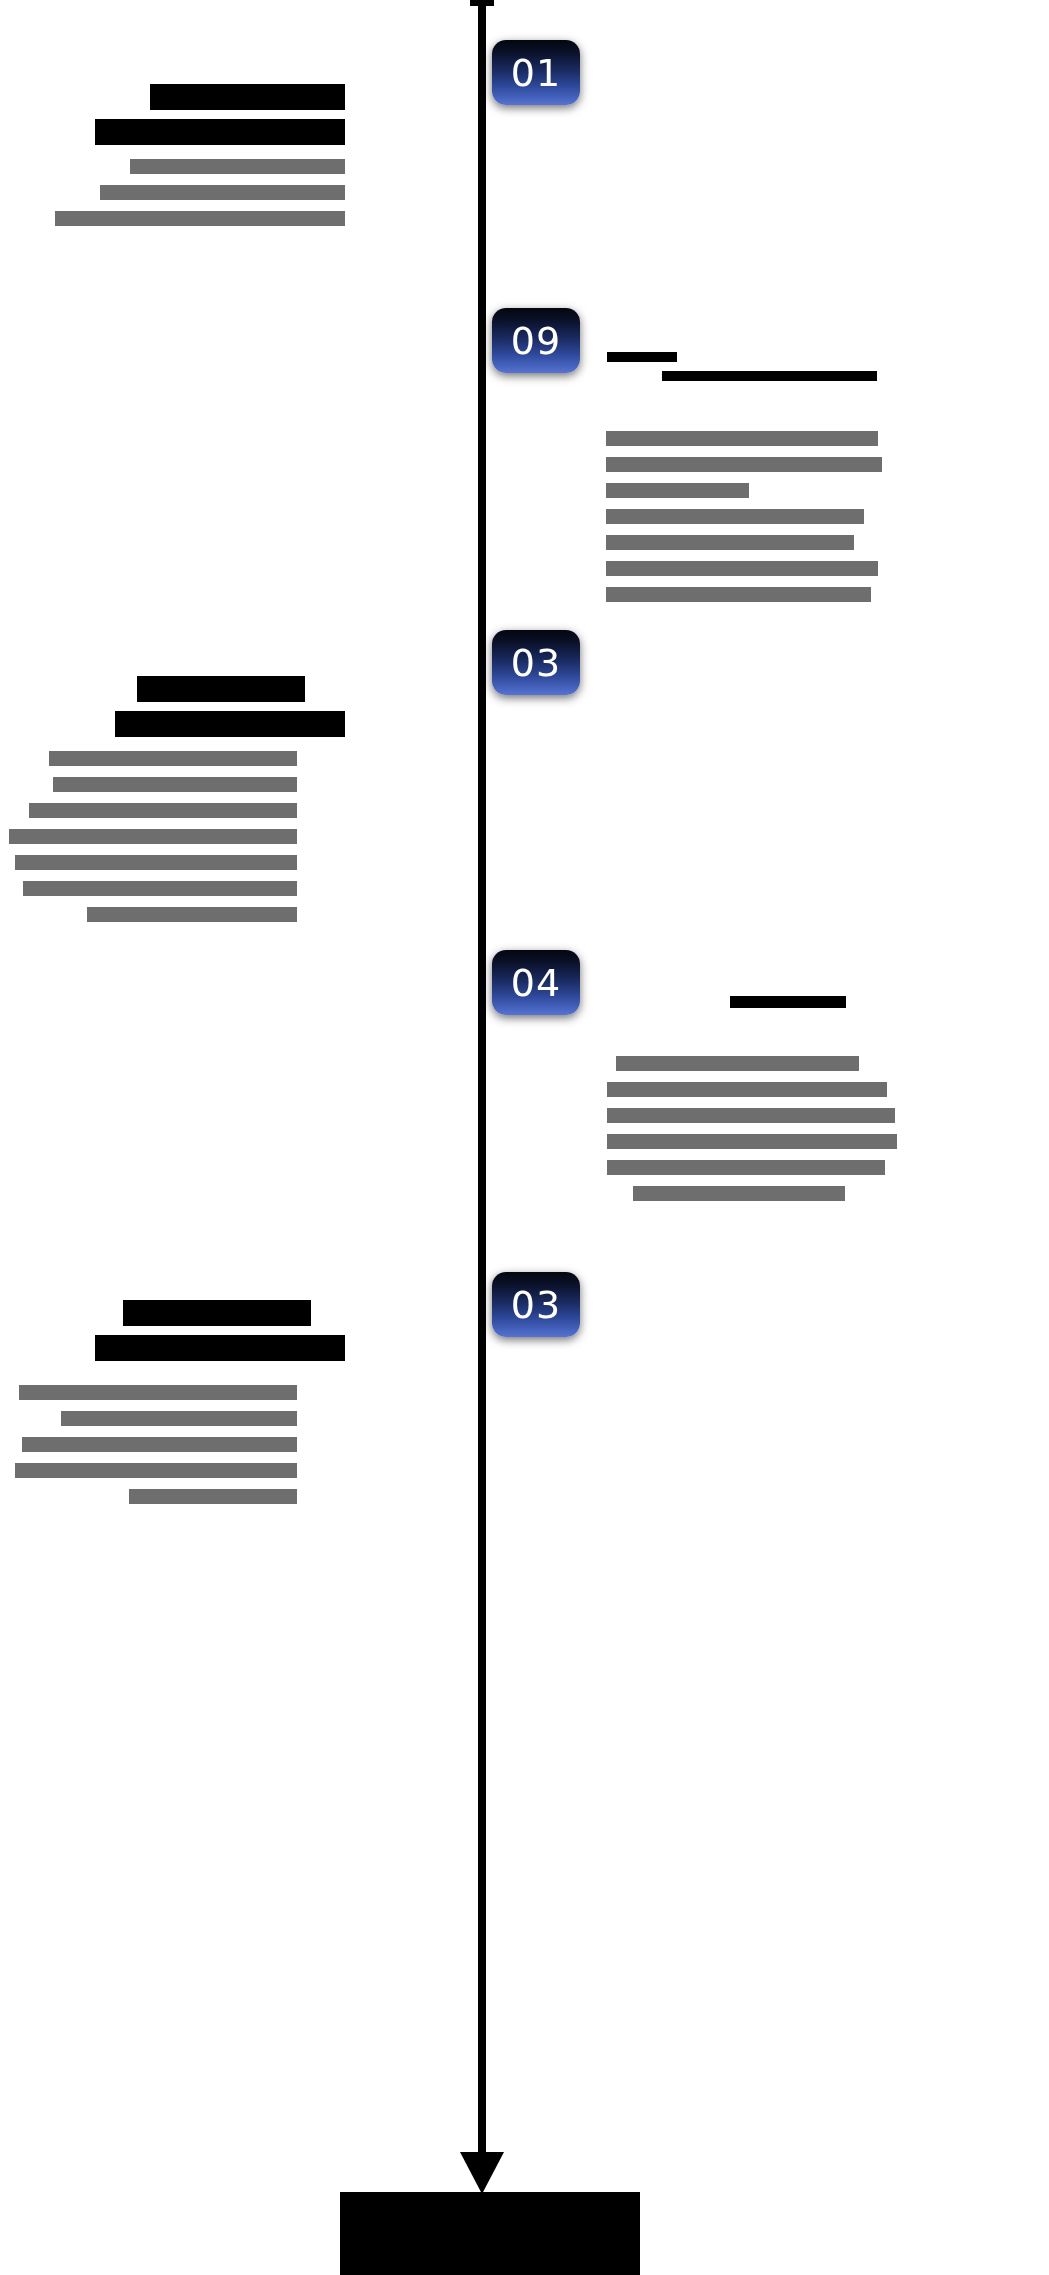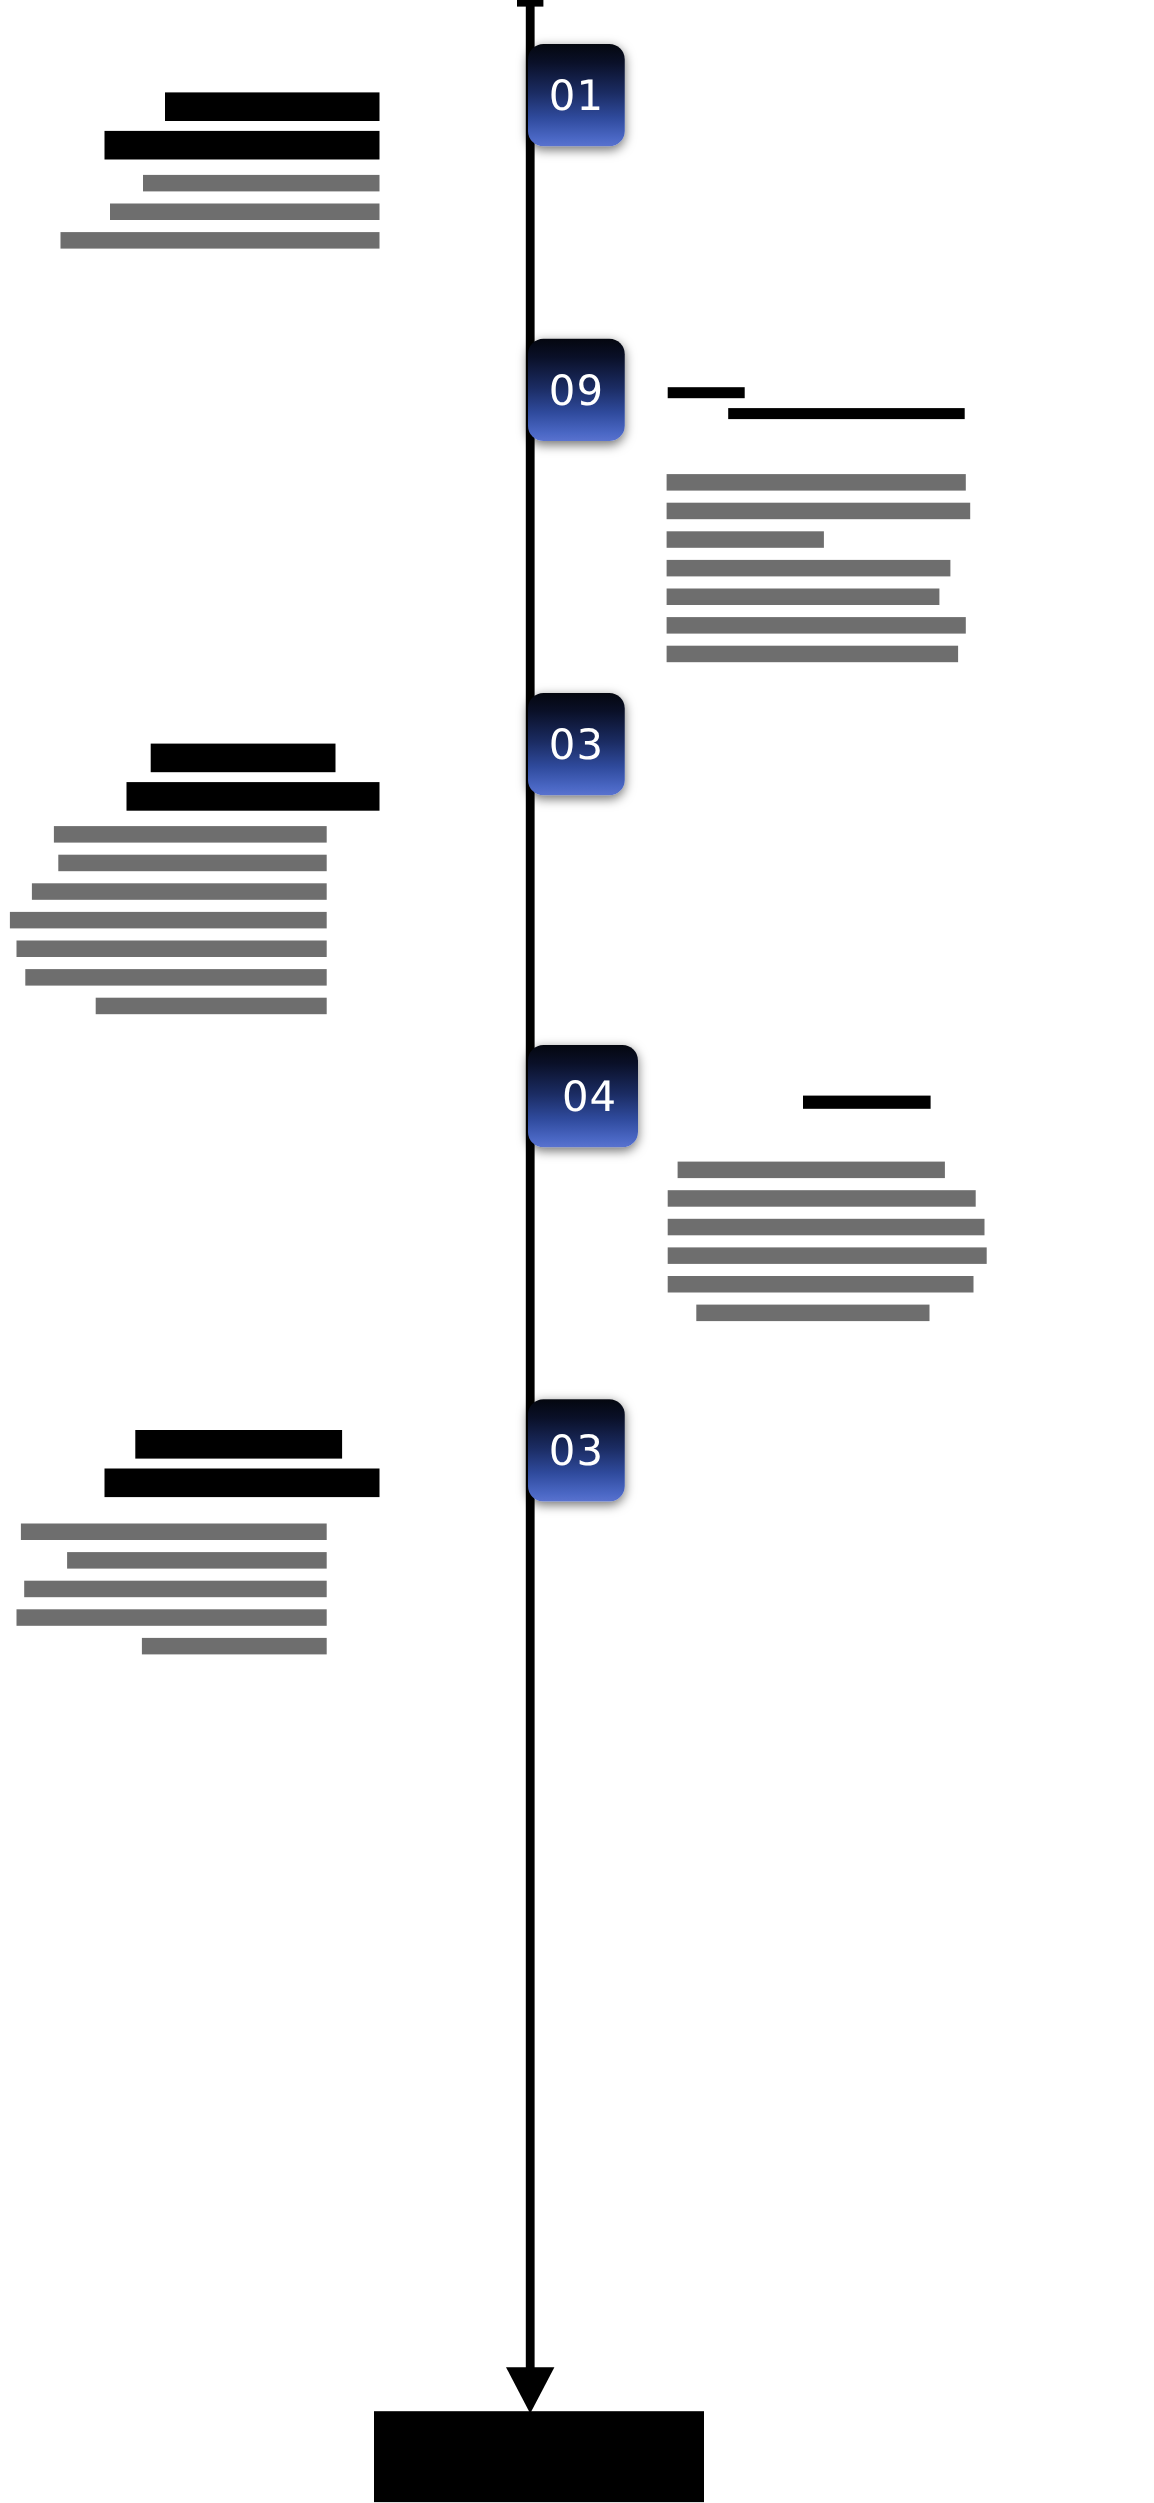--- a/index.html
+++ b/index.html
@@ -52,23 +52,23 @@
     left: 340px;
     top: 2192px;
     width: 300px;
     height: 83px;
     background: #000000;
   }
 
   
   .badge {
     position: absolute;
-    left: 480px;
+    left: 492px;
     width: 88px;
-    height: 93px;
+    height: 65px;
     border-radius: 14px;
     background: linear-gradient(180deg,
                 #04070f 0%,
                 #0a1028 18%,
                 #1b2c63 48%,
                 #2f4a9c 72%,
                 #4a67c4 92%,
                 #5972cf 100%);
     box-shadow: 0 3px 10px rgba(0,0,0,0.55);
     display: flex;
@@ -188,21 +188,21 @@
       <span class="bar-body" style="width:248px; margin-right:48px;"></span>
       <span class="bar-body" style="width:244px; margin-right:48px;"></span>
       <span class="bar-body" style="width:268px; margin-right:48px;"></span>
       <span class="bar-body" style="width:288px; margin-right:48px;"></span>
       <span class="bar-body" style="width:282px; margin-right:48px;"></span>
       <span class="bar-body" style="width:274px; margin-right:48px;"></span>
       <span class="bar-body" style="width:210px; margin-right:48px;"></span>
     </span>
   </div>
 
-  <div class="badge" style="top:950px;padding-left:12px;">
+  <div class="badge" style="top:950px;">
     <span class="badge-num">04</span>
   </div>
 
   <div class="block right" style="left:585px; top:996px; width:440px;">
     <span class="sr"></span>
     <span class="head-lines">
       <span class="bar-head" style="width:116px; height:12px; margin-left:145px;"></span>
     </span>
     <span class="body-lines" style="margin-top:48px;">
       <span class="sr"></span>

